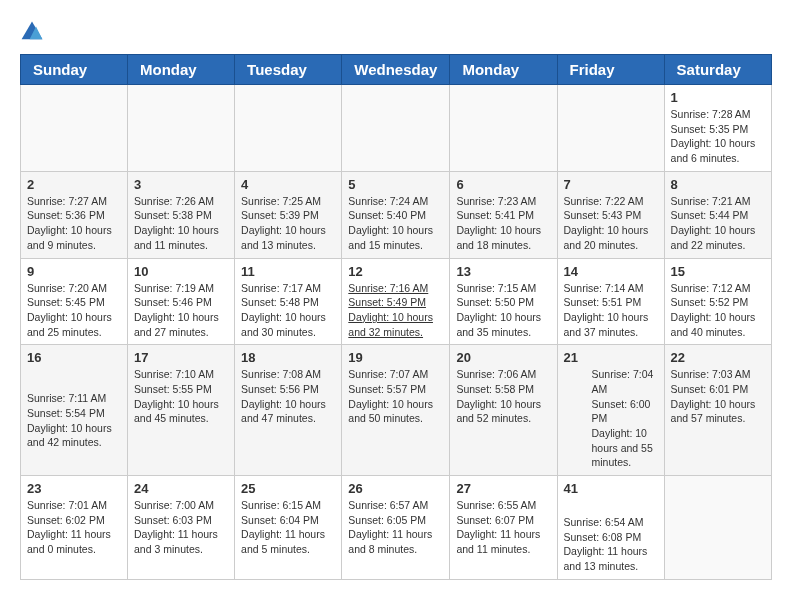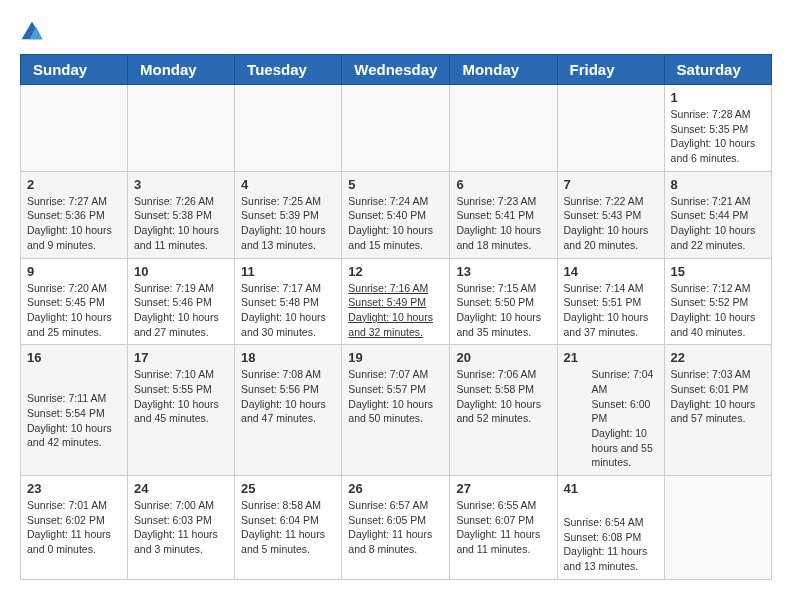--- a/index.html
+++ b/index.html
@@ -275,21 +275,21 @@
 Daylight: 11 hours and 0 minutes.</div>
         </td>
         <td>
           <span class="day-number">24</span>
           <div class="day-info" style="white-space: pre-line;">Sunrise: 7:00 AM
 Sunset: 6:03 PM
 Daylight: 11 hours and 3 minutes.</div>
         </td>
         <td>
           <span class="day-number">25</span>
-          <div class="day-info" style="white-space: pre-line;">Sunrise: 8:58 AM
+          <div class="day-info" style="white-space: pre-line;">Sunrise: 6:15 AM
 Sunset: 6:04 PM
 Daylight: 11 hours and 5 minutes.</div>
         </td>
         <td>
           <span class="day-number">26</span>
           <div class="day-info" style="white-space: pre-line;">Sunrise: 6:57 AM
 Sunset: 6:05 PM
 Daylight: 11 hours and 8 minutes.</div>
         </td>
         <td>

